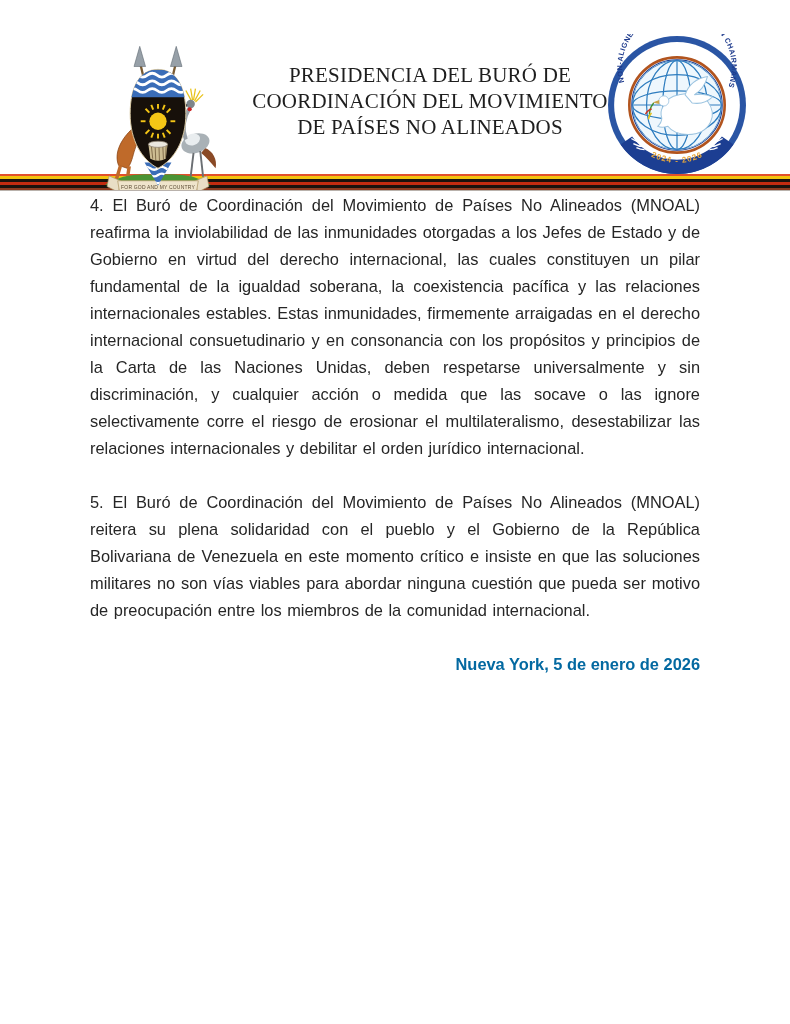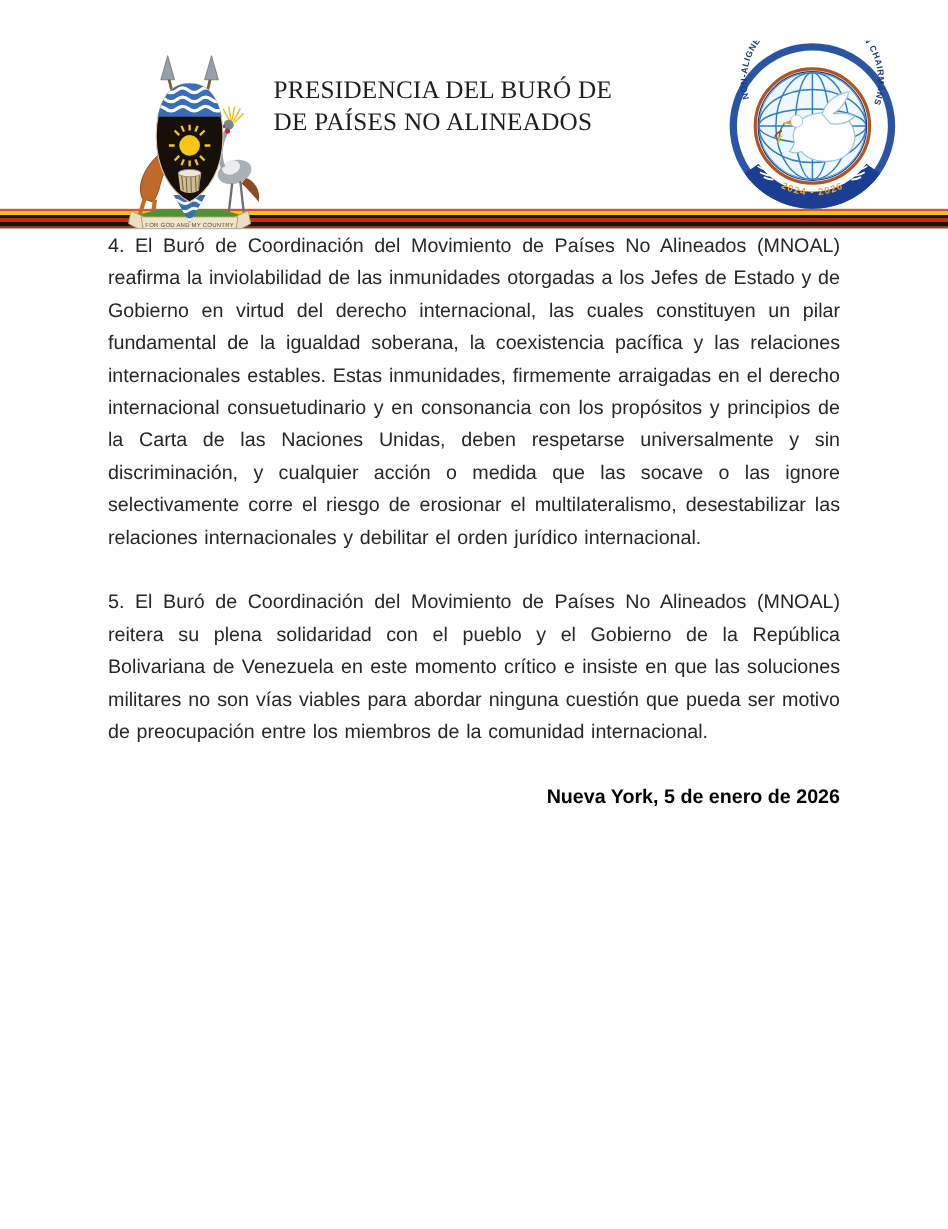--- a/index.html
+++ b/index.html
@@ -8,22 +8,22 @@
     background: #ffffff;
     font-family: "Liberation Sans", sans-serif;
     color: #262626;
     position: relative;
     overflow: hidden;
   }
   .header { position: relative; height: 174px; }
   .coa { position: absolute; left: 86px; top: 40px; width: 144px; height: 150px; }
   .seal { position: absolute; left: 606px; top: 34px; width: 142px; height: 142px; }
   .title {
-    position: absolute; left: 228px; top: 62px; width: 372px;
-    text-align: left;
+    position: absolute; left: 244px; top: 62px; width: 372px;
+    text-align: center;
     font-family: "Liberation Serif", serif;
     font-size: 21px; line-height: 26px;
     color: #1e1e1e;
     letter-spacing: 0.2px;
   }
   .flag-divider {
     width: 790px; height: 16px;
     border-bottom: 1px solid #b9b2ac;
     
   }
@@ -32,21 +32,21 @@
     font-size: 16.4px; line-height: 27px;
     text-align: justify;
     margin: 0 0 27px 0;
     word-spacing: 1px;
   }
   .dateline {
     font-size: 16.4px; line-height: 27px;
     font-weight: bold;
     text-align: right;
     margin-top: 27px;
-    color: #000000;
+    color: #0369a1;
   }
   svg text { font-family: "Liberation Sans", sans-serif; }
 </style>
 </head>
 <body>
 
 <div class="header">
 
   <svg class="coa" viewBox="0 0 150 155" aria-hidden="true">
     <defs>
@@ -145,20 +145,21 @@
             <line x1="80" y1="110" x2="80.7" y2="124"></line>
           <line x1="83.5" y1="109" x2="83" y2="122"></line>
         </g>
         <ellipse cx="75" cy="108" rx="10" ry="3.2" fill="#ebe7de" stroke="#8f8372" stroke-width="0.8"></ellipse>
       </g>
     </g>
   </svg>
 
   <div class="title">
     <div>PRESIDENCIA DEL BURÓ DE</div>
+    <div>COORDINACIÓN DEL MOVIMIENTO</div>
     <div>DE PAÍSES NO ALINEADOS</div>
   </div>
 
   <svg class="seal" viewBox="0 0 140 140" aria-hidden="true">
     <defs>
       <path id="ringTopPath" d="M 19.3 51.5 A 54 54 0 1 1 120.7 51.5"></path>
       <path id="yearsPath" d="M 33.4 113.7 A 57 57 0 0 0 106.6 113.7"></path>
       <clipPath id="globeClip">
           <circle cx="70" cy="70" r="44"></circle>
         </clipPath>

